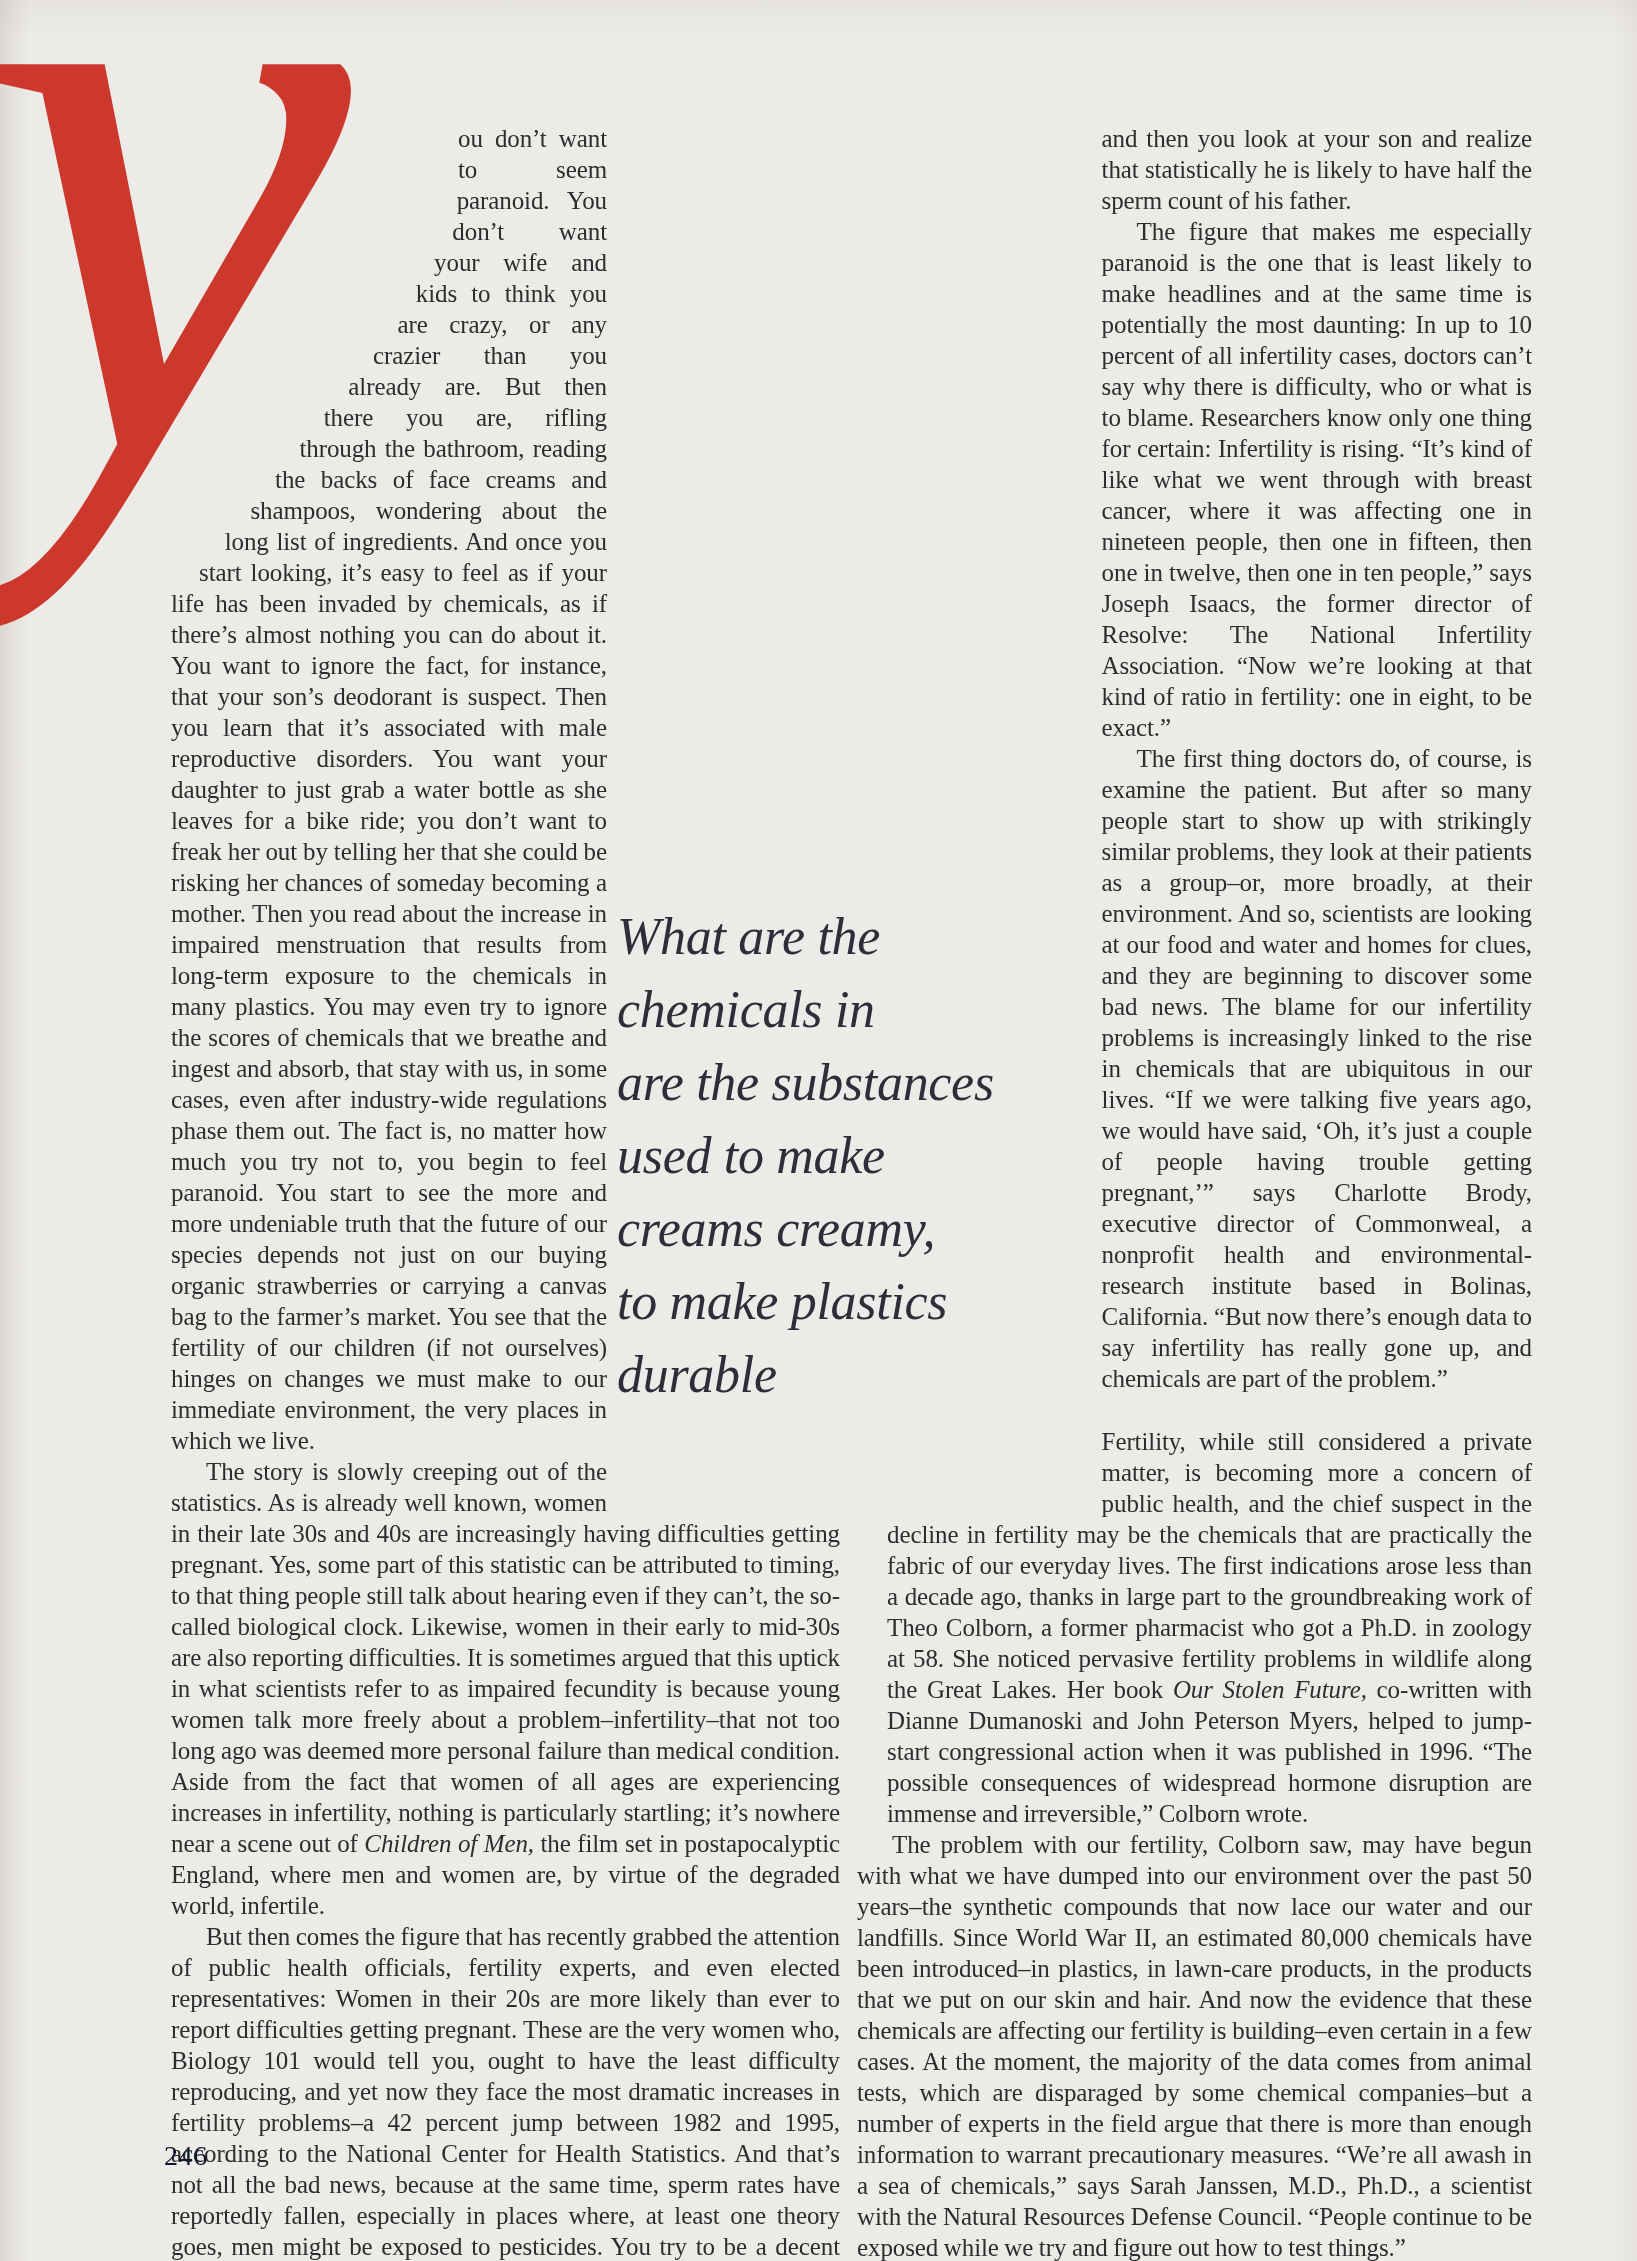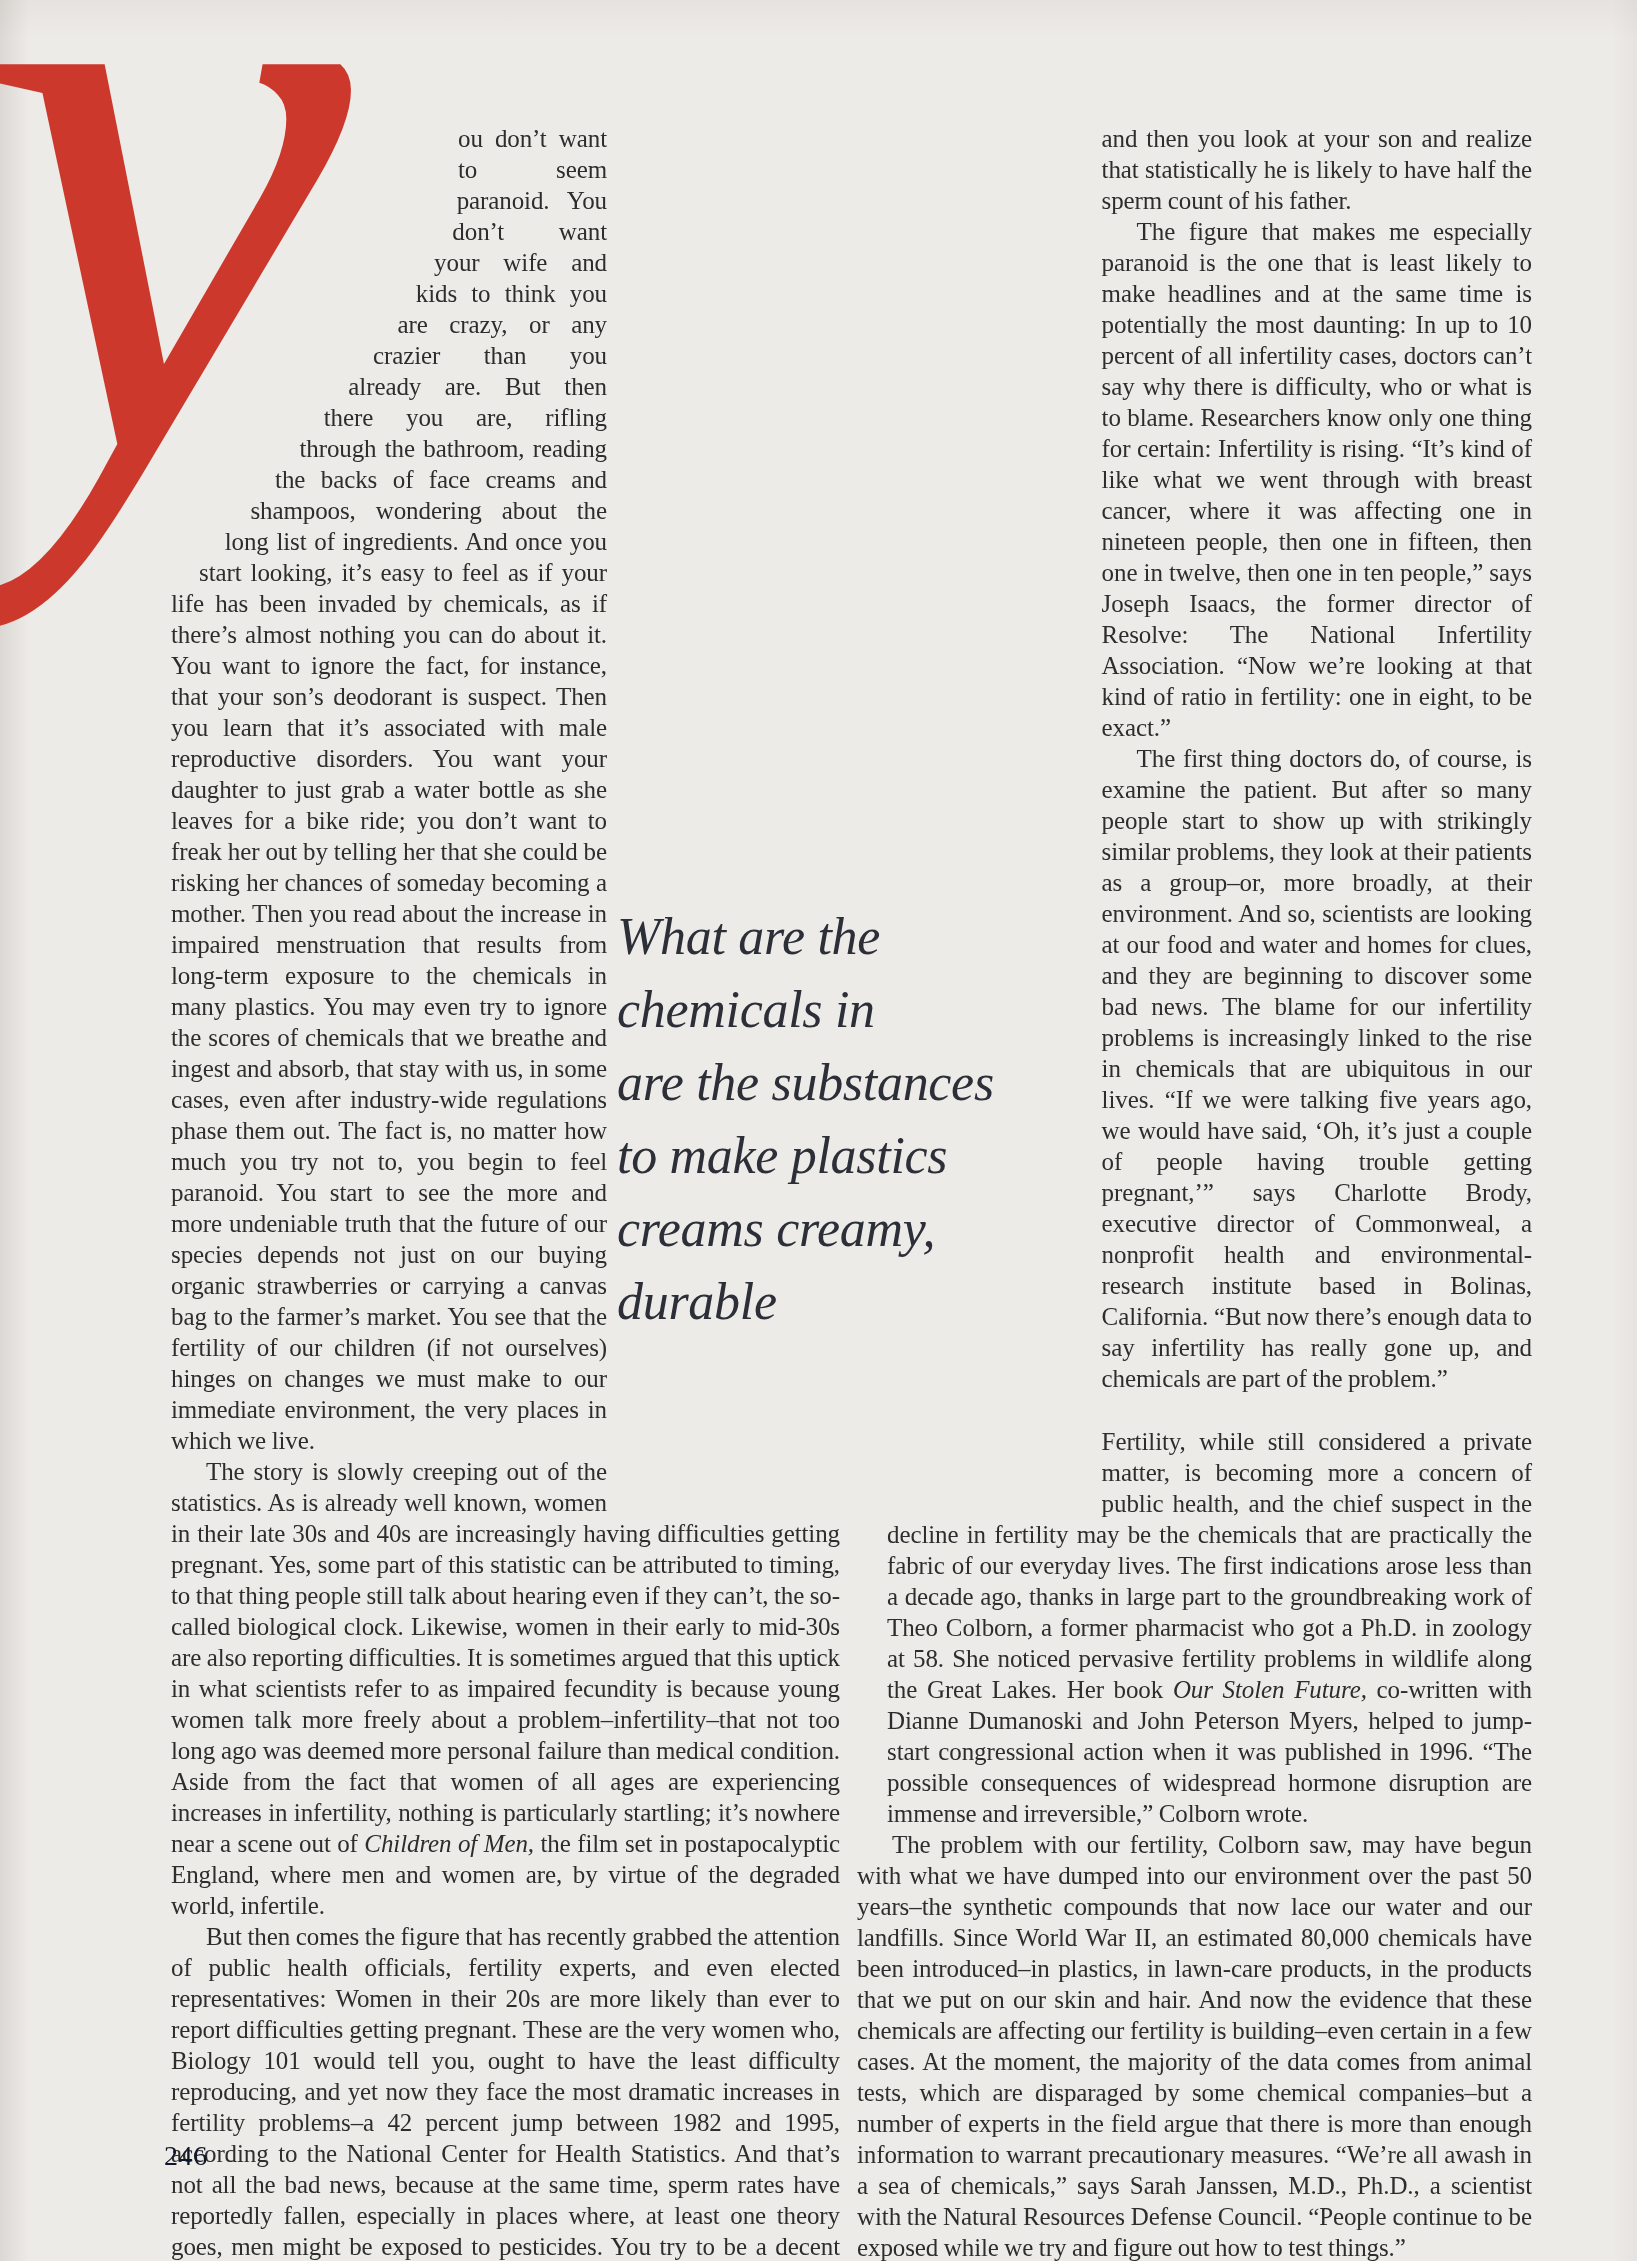--- a/index.html
+++ b/index.html
@@ -81,21 +81,22 @@
     <p class="indent"><span>The figure that makes me especially paranoid is the one that is least likely to make headlines and at the same time is potentially the most daunting: In up to 10 percent of all infertility cases, doctors can’t say why there is difficulty, who or what is to blame. Researchers know only one thing for certain: Infertility is rising. “It’s kind of like what we went through with breast cancer, where it was affecting one in nineteen people, then one in fifteen, then one in twelve, then one in ten people,” says Joseph Isaacs, the former director of Resolve: The National Infertility Association. “Now we’re looking at that kind of ratio in fertility: one in eight, to be exact.”</span></p>
     <p class="indent"><span>The first thing doctors do, of course, is examine the patient. But after so many people start to show up with strikingly similar problems, they look at their patients as a group–or, more broadly, at their environment. And so, scientists are looking at our food and water and homes for clues, and they are beginning to discover some bad news. The blame for our infertility problems is increasingly linked to the rise in chemicals that are ubiquitous in our lives. “If we were talking five years ago, we would have said, ‘Oh, it’s just a couple of people having trouble getting pregnant,’” says Charlotte Brody, executive director of Commonweal, a nonprofit health and environmental-research institute based in Bolinas, California. “But now there’s enough data to say infertility has really gone up, and chemicals are part of the problem.”</span></p>
     <p class="gap"><span>Fertility, while still considered a private matter, is becoming more a concern of public health, and the chief suspect in the decline in fertility may be the chemicals that are practically the fabric of our everyday lives. The first indications arose less than a decade ago, thanks in large part to the groundbreaking work of Theo Colborn, a former pharmacist who got a Ph.D. in zoology at 58. She noticed pervasive fertility problems in wildlife along the Great Lakes. Her book </span><i>Our Stolen Future,</i><span> co-written with Dianne Dumanoski and John Peterson Myers, helped to jump-start congressional action when it was published in 1996. “The possible consequences of widespread hormone disruption are immense and irreversible,” Colborn wrote.</span></p>
     <p class="indent"><span>The problem with our fertility, Colborn saw, may have begun with what we have dumped into our environment over the past 50 years–the synthetic compounds that now lace our water and our landfills. Since World War II, an estimated 80,000 chemicals have been introduced–in plastics, in lawn-care products, in the products that we put on our skin and hair. And now the evidence that these chemicals are affecting our fertility is building–even certain in a few cases. At the moment, the majority of the data comes from animal tests, which are disparaged by some chemical companies–but a number of experts in the field argue that there is more than enough information to warrant precautionary measures. “We’re all awash in a sea of chemicals,” says Sarah Janssen, M.D., Ph.D., a scientist with the Natural Resources Defense Council. “People continue to be exposed while we try and figure out how to test things.”</span></p>
   </div>
 
   <div class="pullquote">
     <div>What are the</div>
     <div>chemicals in</div>
     <div>are the substances</div>
+    <div>used to make</div>
+    <div>creams creamy,</div>
     <div>to make plastics</div>
-    <div>creams creamy,</div>
     <div>durable</div>
   </div>
 
   <div class="page-number">246</div>
 
 </div>
 
 
 </body></html>

